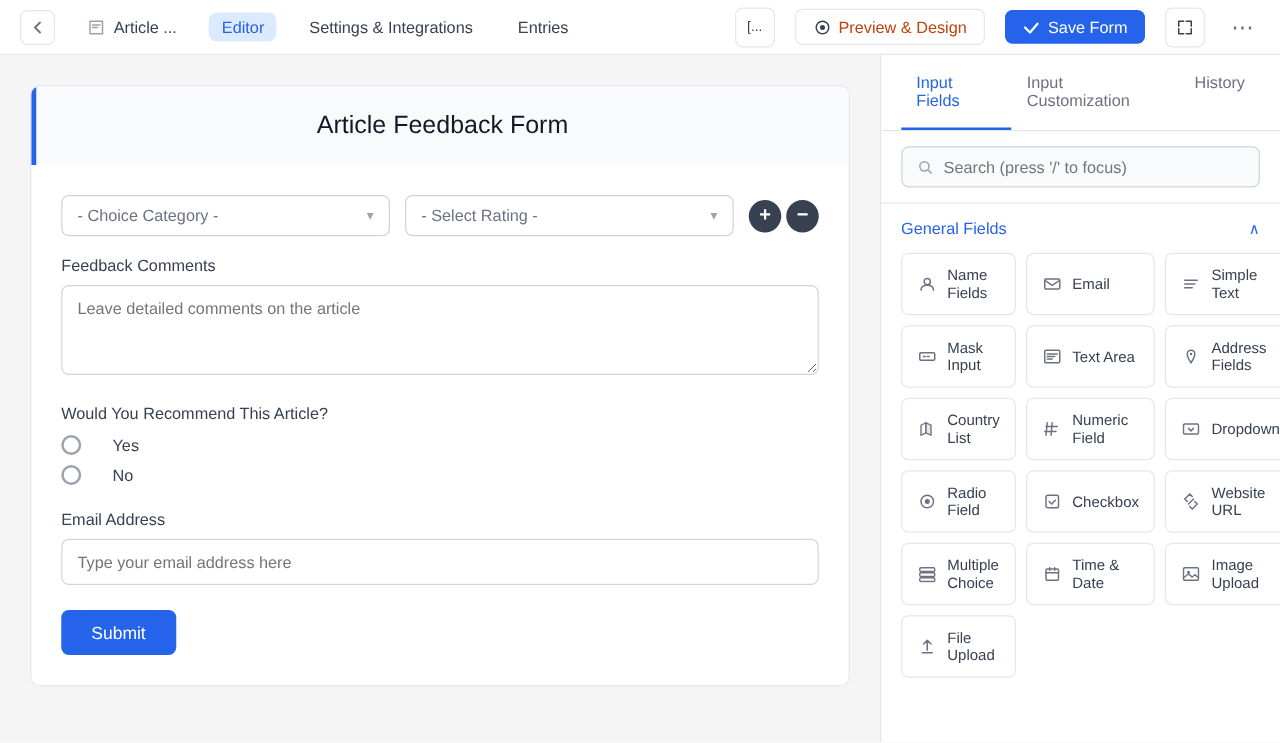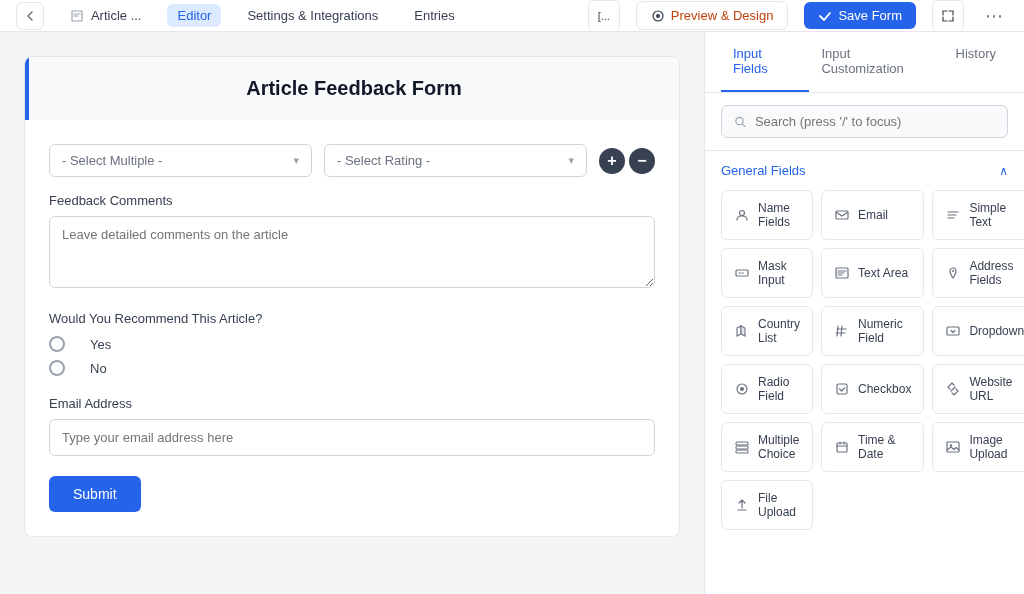--- a/index.html
+++ b/index.html
@@ -1,36 +1,36 @@
 <!DOCTYPE html>
 <html><head>
   <meta charset="utf-8">
   <style>
     * { box-sizing: border-box; margin: 0; padding: 0; }
     body { font-family: -apple-system, BlinkMacSystemFont, 'Segoe UI', sans-serif; font-size: 14px; background: #f5f5f5; height: 594px; overflow: hidden; display: flex; flex-direction: column; }
 
     
-    .topbar { display: flex; align-items: center; padding: 0 16px; height: 32px; background: #fff; border-bottom: 1px solid #e5e7eb; gap: 16px; }
+    .topbar { display: flex; align-items: center; padding: 0 16px; height: 44px; background: #fff; border-bottom: 1px solid #e5e7eb; gap: 16px; }
     .topbar-back { width: 28px; height: 28px; display: flex; align-items: center; justify-content: center; cursor: pointer; color: #6b7280; border: 1px solid #e5e7eb; border-radius: 6px; }
     .topbar-tab { padding: 4px 10px; border-radius: 6px; font-size: 13px; cursor: pointer; color: #374151; }
     .topbar-tab.active { background: #dbeafe; color: #2563eb; font-weight: 500; }
     .topbar-sep { flex: 1; }
     .topbar-icon-btn { width: 32px; height: 32px; border: 1px solid #e5e7eb; border-radius: 6px; display: flex; align-items: center; justify-content: center; cursor: pointer; background: #fff; color: #374151; font-size: 13px; }
     .topbar-preview { display: flex; align-items: center; gap: 6px; padding: 6px 14px; border: 1px solid #e5e7eb; border-radius: 6px; cursor: pointer; background: #fff; font-size: 13px; color: #c2410c; }
     .topbar-save { display: flex; align-items: center; gap: 6px; padding: 6px 14px; border-radius: 6px; cursor: pointer; background: #2563eb; color: #fff; font-size: 13px; font-weight: 500; border: none; }
     .topbar-more { width: 28px; height: 28px; display: flex; align-items: center; justify-content: center; cursor: pointer; color: #6b7280; font-size: 18px; }
 
     
     .main { display: flex; flex: 1; overflow: hidden; }
 
     
     .form-area { flex: 1; padding: 24px; overflow-y: auto; background: #f5f5f5; }
     .form-card { background: #fff; border-radius: 8px; border: 1px solid #e5e7eb; padding: 0; overflow: hidden; position: relative; }
     .form-title-bar { background: #f9fafb; border-left: 4px solid #2563eb; padding: 20px 24px; }
-    .form-title { font-size: 20px; font-weight: 700; color: #111827; text-align: center; }
+    .form-title { font-size: 20px; font-weight: 400; color: #111827; text-align: center; }
     .form-body { padding: 24px; }
     
     .form-row { display: flex; gap: 12px; margin-bottom: 16px; align-items: center; }
     .select-field { display: flex; align-items: center; justify-content: space-between; padding: 8px 12px; border: 1px solid #d1d5db; border-radius: 6px; background: #fff; cursor: pointer; color: #6b7280; font-size: 13px; flex: 1; }
     .select-field .chevron { color: #9ca3af; font-size: 11px; }
     
     .field-actions { display: flex; gap: 4px; align-items: center; }
     .field-btn { width: 26px; height: 26px; border-radius: 50%; border: none; cursor: pointer; display: flex; align-items: center; justify-content: center; font-size: 16px; font-weight: 700; color: #fff; }
     .field-btn.add { background: #374151; }
     .field-btn.remove { background: #374151; }
@@ -118,21 +118,21 @@
   <div class="form-area">
     <div class="form-card">
       <div class="form-title-bar">
         <div class="form-title">Article Feedback Form</div>
       </div>
       <div class="form-body">
 
         
         <div class="form-row">
           <div class="select-field">
-            <span>- Select Multiple -</span>
+            <span>- Choice Category -</span>
             <span class="chevron">▾</span>
           </div>
           <div class="select-field">
             <span>- Select Rating -</span>
             <span class="chevron">▾</span>
           </div>
           <div class="field-actions">
             <button class="field-btn add">+</button>
             <button class="field-btn remove">−</button>
           </div>

